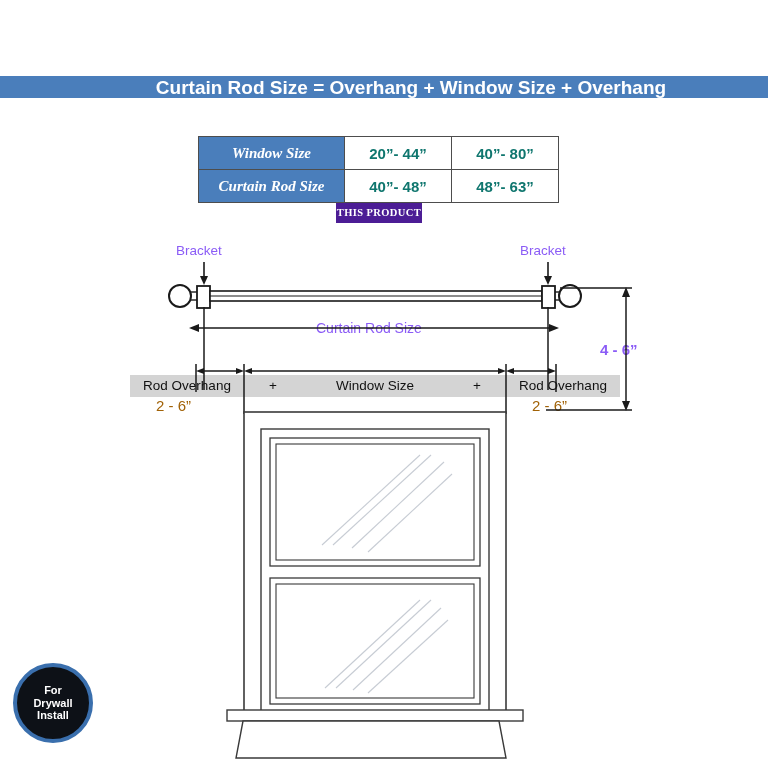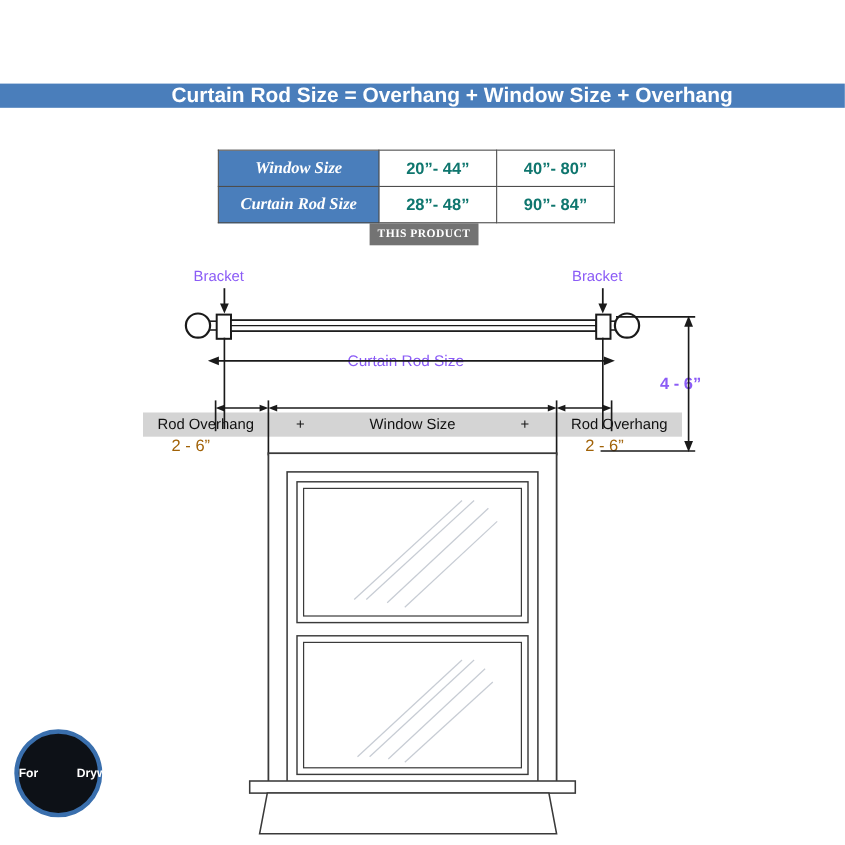--- a/index.html
+++ b/index.html
@@ -65,22 +65,22 @@
   }
   .size-table td.val{
     background:#ffffff;
     color:#0f766e;
     font-weight:bold;
     font-size:15px;
     width:98px;
   }
   .this-product{
     position:absolute;left:336px;top:203px;
-    width:99px;height:20px;
-    background:#737373;
+    width:86px;height:20px;
+    background:#4c1d95;
     color:#ffffff;
     font-family:"Liberation Serif", serif;
     font-weight:bold;
     font-size:10.5px;
     letter-spacing:0.4px;
     display:flex;align-items:center;justify-content:center;
     line-height:1;
     text-align:right;
   }
 
@@ -132,28 +132,27 @@
   .sub26-left{left:156px;top:398px;}
   .sub26-right{left:532px;top:398px;}
 
   
   .badge{
     position:absolute;left:13px;top:663px;
     width:80px;height:80px;border-radius:50%;
     background:#0d1117;
     border:4px solid #3a6fad;
     box-sizing:border-box;
-    display:flex;
-    align-items:center;justify-content:space-between;
+    display:flex;flex-direction:column;
+    align-items:center;justify-content:center;
     color:#ffffff;
     font-size:11px;
     font-weight:bold;
     line-height:1.18;
     text-align:center;
-    gap:35px;
   }
 </style>
 </head>
 <body>
 
 <div id="root">
 
 
   <div class="subtitle-band">
     <div class="subtitle">Curtain Rod Size = Overhang + Window Size + Overhang</div>
@@ -161,22 +160,22 @@
 
   <table class="size-table">
     <tbody>
       <tr>
         <td class="rowhead">Window Size</td>
         <td class="val">20”- 44”</td>
         <td class="val">40”- 80”</td>
       </tr>
       <tr>
         <td class="rowhead">Curtain Rod Size</td>
-        <td class="val">28”- 48”</td>
-        <td class="val">90”- 84”</td>
+        <td class="val">40”- 48”</td>
+        <td class="val">48”- 63”</td>
       </tr>
     </tbody>
   </table>
 
   <div class="this-product">THIS PRODUCT</div>
 
   <div class="lbl lbl-bracket-left">Bracket</div>
   <div class="lbl lbl-bracket-right">Bracket</div>
   <div class="lbl lbl-crs">Curtain Rod Size</div>
   <div class="lbl lbl-46">4 - 6”</div>

